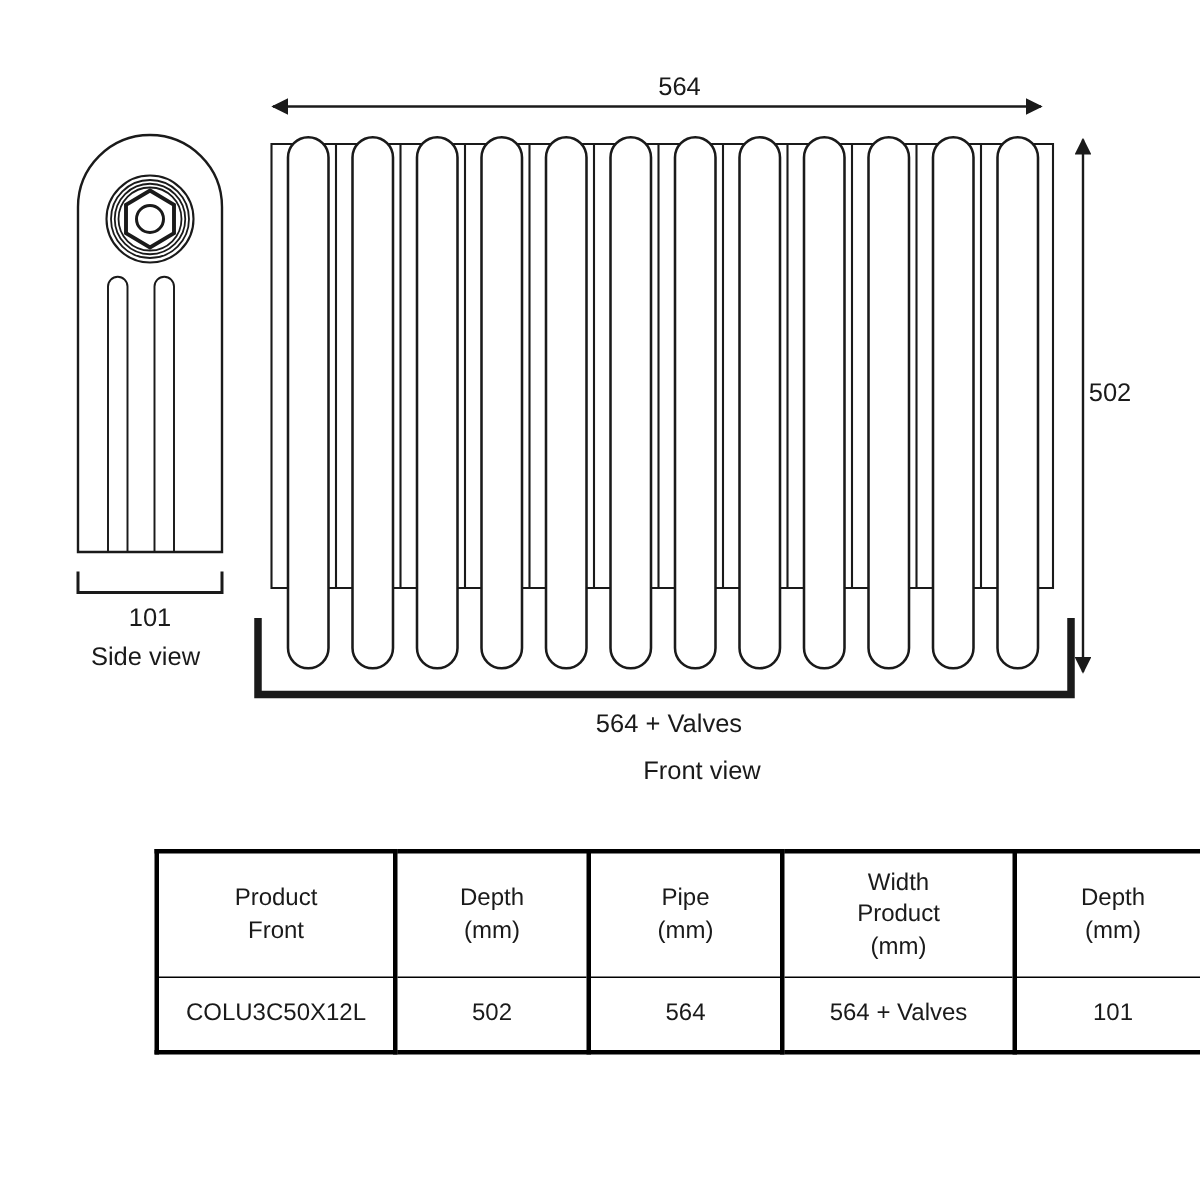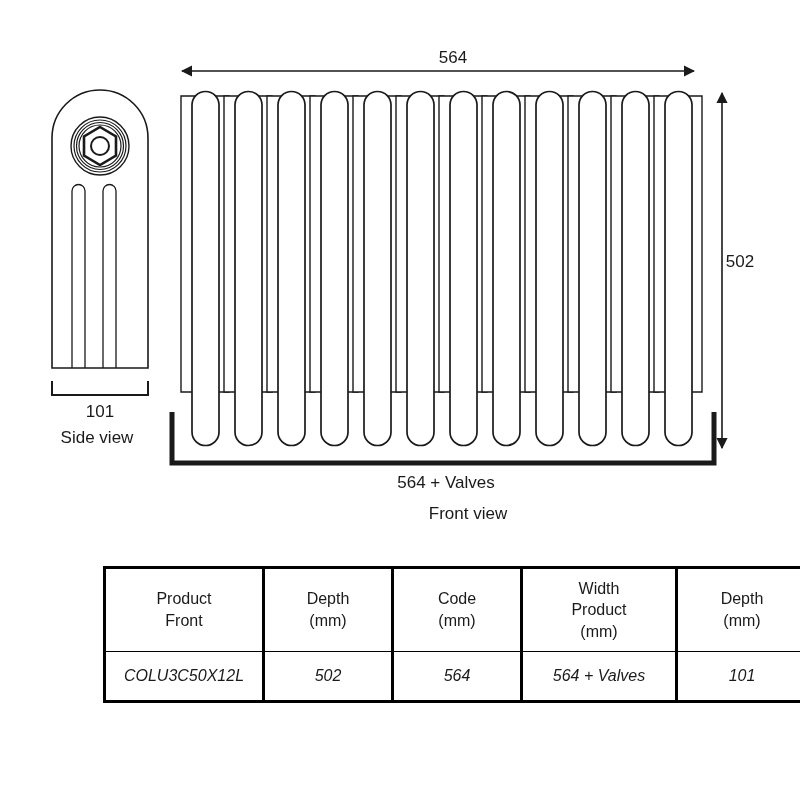--- a/index.html
+++ b/index.html
@@ -64,21 +64,20 @@
     line-height: 1.35;
     padding: 3px 2px;
   }
   table.spec-table tr.header-row td {
     height: 76px;
     border-bottom: 1px solid #000;
   }
   table.spec-table tr.data-row td {
     height: 42px;
     border-top: 1px solid #000;
-    font-style: italic;
   }
   .col-code  { width: 152px; }
   .col-h     { width: 122px; }
   .col-w     { width: 122px; }
   .col-pipe  { width: 148px; }
   .col-depth { width: 124px; }
   .cell-line { display: block; }
 </style>
 </head>
 <body>
@@ -206,21 +205,21 @@
       <tr class="header-row">
         <td class="col-code">
           <span class="cell-line">Product</span>
           <span class="cell-line">Front</span>
         </td>
         <td class="col-h">
           <span class="cell-line">Depth</span>
           <span class="cell-line">(mm)</span>
         </td>
         <td class="col-w">
-          <span class="cell-line">Code</span>
+          <span class="cell-line">Pipe</span>
           <span class="cell-line">(mm)</span>
         </td>
         <td class="col-pipe">
           <span class="cell-line">Width</span>
           <span class="cell-line">Product</span>
           <span class="cell-line">(mm)</span>
         </td>
         <td class="col-depth">
           <span class="cell-line">Depth</span>
           <span class="cell-line">(mm)</span>

